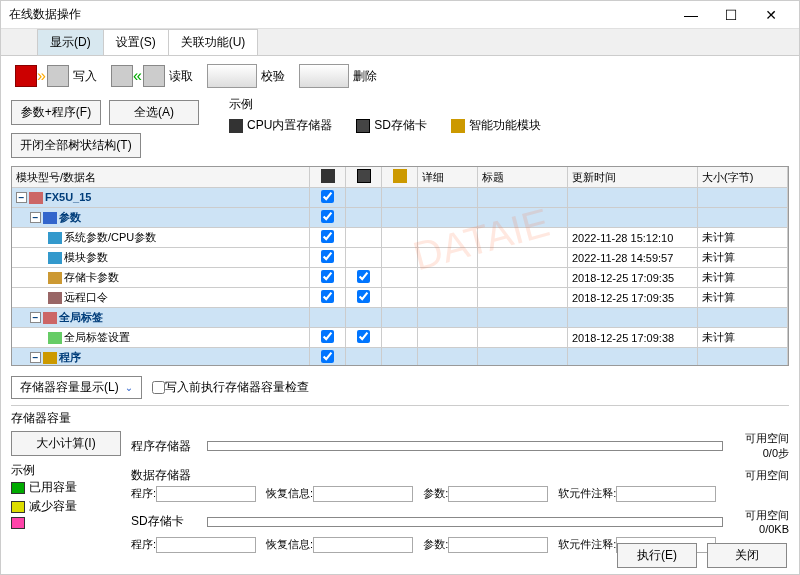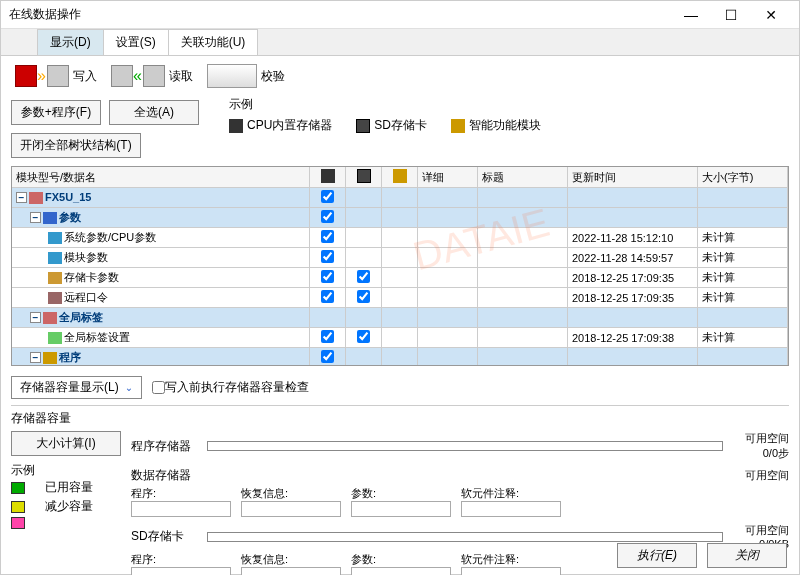--- a/index.html
+++ b/index.html
@@ -46,37 +46,37 @@
 .indent2 { padding-left: 36px; }
 .mid-row { display: flex; align-items: center; gap: 10px; padding: 6px 10px; }
 .dropdown-btn { border: 1px solid #888; padding: 2px 8px; display: flex; align-items: center; gap: 6px; }
 .chev { color: #36c; font-size: 10px; }
 .chk-label { display: flex; align-items: center; gap: 0; }
 .storage-section { margin: 0 10px; border-top: 1px solid #ccc; padding-top: 4px; position: relative; }
 .storage-title { font-size: 12px; margin-bottom: 4px; }
 .storage-body { display: flex; gap: 10px; }
 .storage-left { width: 110px; }
 .legend-list { margin-top: 6px; }
-.legend-row { display: flex; align-items: center; gap: 20px; margin-bottom: 2px; }
+.legend-row { display: flex; align-items: center; gap: 4px; margin-bottom: 2px; }
 .swatch { width: 14px; height: 12px; border: 1px solid #333; }
 .sw-green { background: #0a0; }
 .sw-blue { background: #05c; }
 .sw-yellow { background: #dd0; }
 .sw-pink { background: #f4a; }
 .storage-right { flex: 1; }
 .mem-block { margin-bottom: 6px; }
 .mem-header { display: flex; align-items: center; gap: 6px; }
 .mem-label { width: 70px; }
 .mem-bar { flex: 1; height: 10px; border: 1px solid #888; background: #fff; }
 .mem-info { width: 60px; text-align: right; font-size: 11px; }
 .mem-fields { display: flex; gap: 10px; margin-top: 2px; }
-.mem-field { display: flex; flex-direction: column; }
+.mem-field { display: flex; flex-direction: row; }
 .mem-field label { font-size: 11px; }
 .mem-field .val { border: 1px solid #aaa; height: 16px; min-width: 100px; background: #fff; }
-.footer { position: absolute; bottom: 6px; right: 12px; display: flex; gap: 10px; font-style: italic; }
+.footer { position: absolute; bottom: 6px; right: 12px; display: flex; gap: 10px; }
 .footer .btn { min-width: 80px; }
 input[type=checkbox] { margin: 0; }
 </style>
 </head>
 <body>
 
 <div class="window">
   <div class="titlebar">
     <span class="title">在线数据操作</span>
     <span class="winbtn">—</span>
@@ -103,20 +103,24 @@
       <span class="icon-write">
           <span class="c"></span>
           <span class="b" style="color:#0a0">«</span>
           <span class="c"></span>
         </span>
       <span>读取</span>
     </div>
     <div class="tbtn">
       <span class="icon-box"></span>
       <span>校验</span>
+    </div>
+    <div class="tbtn">
+      <span class="icon-box"></span>
+      <span>删除</span>
     </div>
   </div>
 
   <div style="display:flex; align-items:flex-start;">
     <div>
       <div class="btn-row">
         <div class="btn">参数+程序(F)</div>
         <div class="btn">全选(A)</div>
       </div>
       <div class="btn-row">

